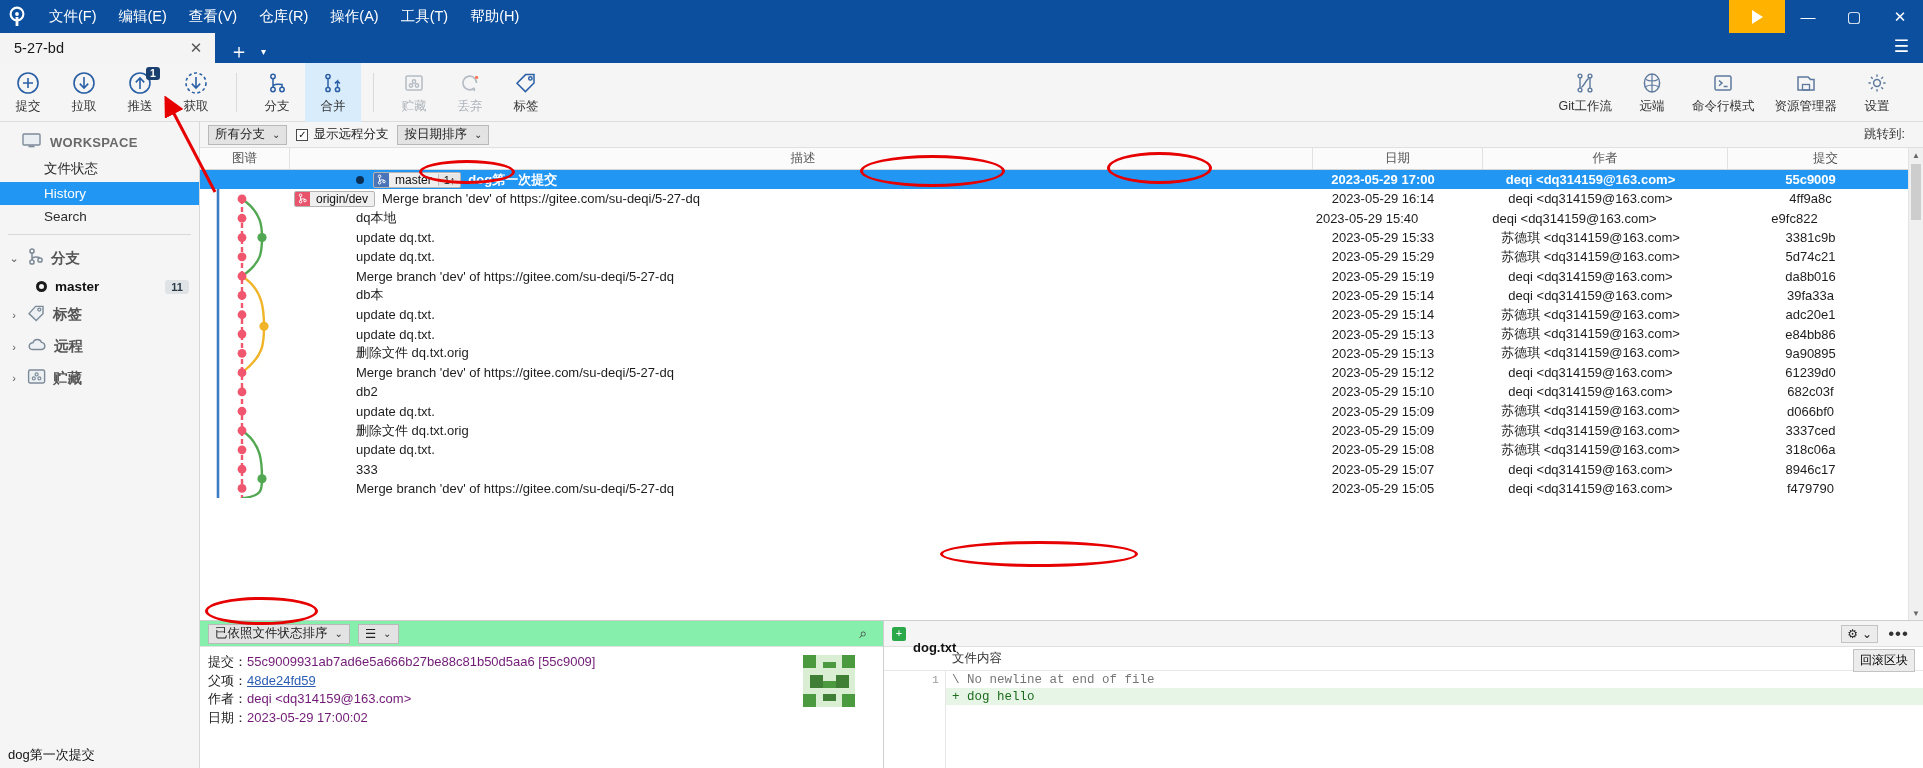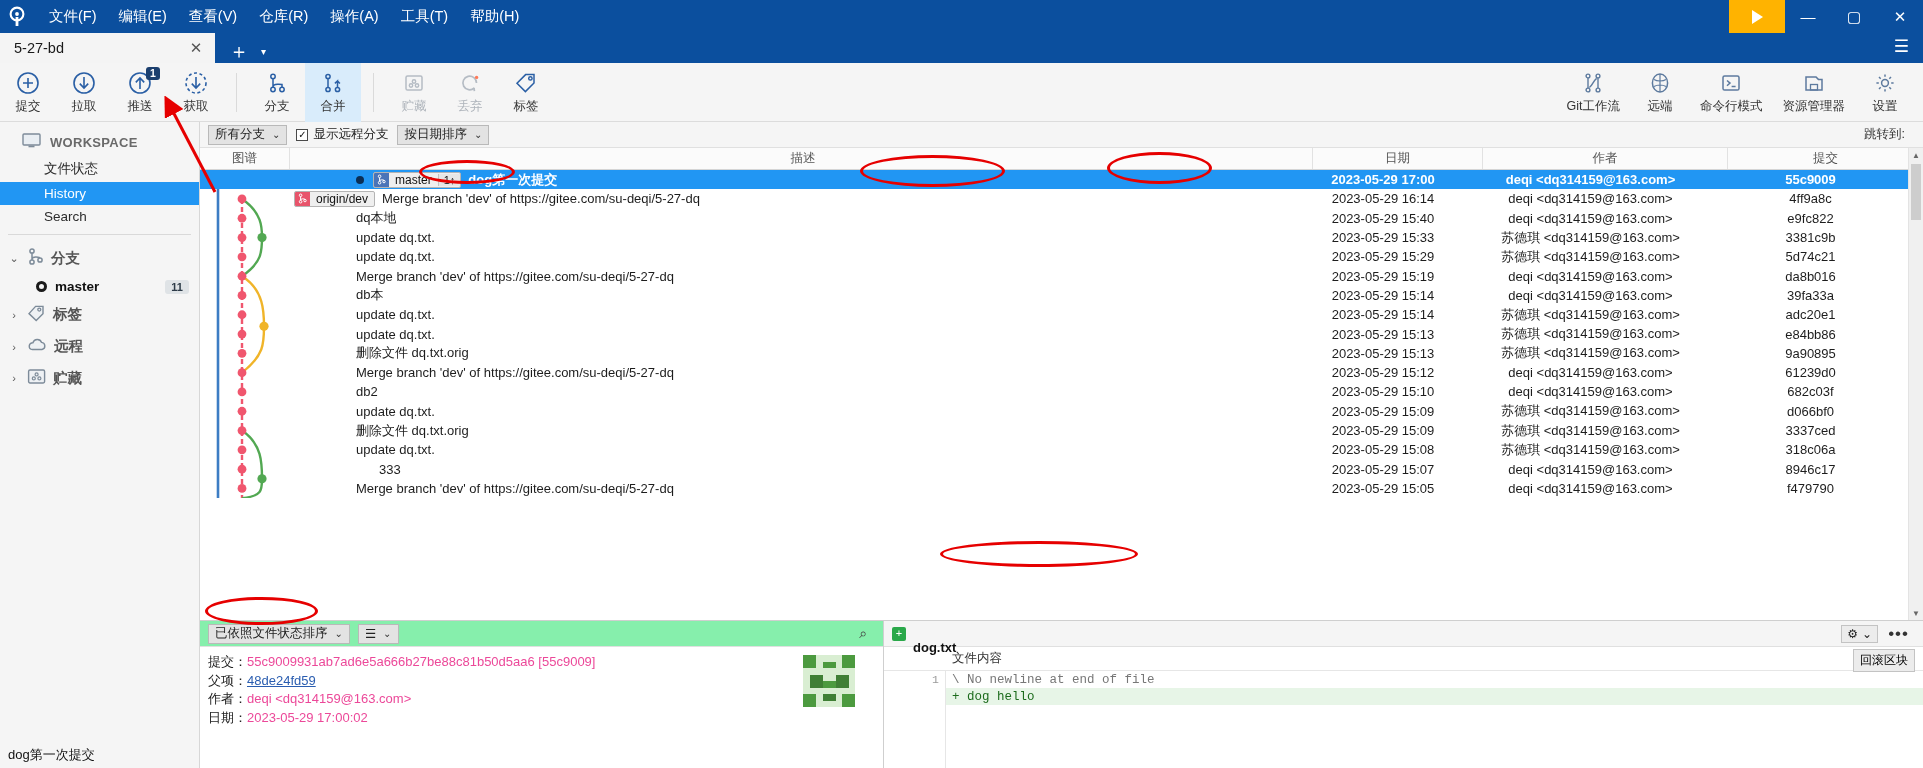--- a/index.html
+++ b/index.html
@@ -61,21 +61,21 @@
   }
   .tb-btn.active { background:#d9ecfb; }
   .tb-btn .tb-ico { height:26px; display:flex; align-items:center; justify-content:center; }
   .tb-btn .tb-lbl { font-size:12.5px; color:#333; white-space:nowrap; }
   .tb-btn.disabled .tb-lbl { color:#aeb4bb; }
   .tb-sep { width:1px; background:#dadada; margin:10px 12px; }
   .badge {
     position:absolute; top:4px; right:8px; background:#1b3f6e; color:#fff;
     font-size:10.5px; font-weight:bold; border-radius:3px; padding:0px 4px; line-height:13px; min-width:14px; text-align:center;
   }
-  .tb-right { margin-left:auto; display:flex; align-items:stretch; height:59px; padding-right:8px; }
+  .tb-right { margin-left:auto; display:flex; align-items:stretch; height:59px; padding-right:16px; }
   .tb-right .tb-btn { width:auto; min-width:60px; padding:0 10px; }
 
   
   .workarea { flex:1; display:flex; min-height:0; }
 
   
   .sidebar {
     width:200px; background:#f5f5f5; border-right:1px solid #d7d7d7;
     display:flex; flex-direction:column; flex:0 0 200px; padding-top:6px;
   }
@@ -160,21 +160,21 @@
   .vscroll .sb-dn { bottom:0; }
 
   
   .bottom { height:148px; flex:0 0 148px; display:flex; border-top:1px solid #cfcfcf; }
   .bl { width:684px; flex:0 0 684px; display:flex; flex-direction:column; border-right:1px solid #cfcfcf; background:#fff; }
   .bl-bar { height:26px; flex:0 0 26px; background:#86efac; display:flex; align-items:center; gap:8px; padding:0 8px; border-bottom:1px solid #e0e0e0;}
   .bl-bar .searchico { margin-left:auto; color:#444; font-size:14px; padding-right:8px; }
   .detail { flex:1; padding:6px 8px 2px 8px; font-size:13px; line-height:18.5px; position:relative; overflow:hidden; display:flex; }
   .detail-text { flex:1; min-width:0;}
   .dk { color:#222; }
-  .dv { color:#ec4899; }
+  .dv { color:#701a75; }
   .dv.link { color:#2a5db0; text-decoration:underline; }
   .qr { width:52px; height:52px; margin:2px 20px 0 0; flex:0 0 52px; }
   .msgline { position:absolute; left:8px; bottom:4px; font-size:13px; color:#111; }
 
   .br { flex:1; display:flex; flex-direction:column; background:#fff; min-width:0; }
   .br-bar { height:26px; flex:0 0 26px; background:#f5f5f5; display:flex; align-items:center; gap:7px; padding:0 8px; border-bottom:1px solid #e0e0e0; }
   .br-bar .fname { font-size:13px; color:#111; font-weight:bold;margin-top:27px; }
   .plusbox { width:14px;height:14px;background:#2aa84a;color:#fff;display:flex;align-items:center;justify-content:center;font-size:11px;border-radius:2px;line-height:1; }
   .br-tools { margin-left:auto; display:flex; align-items:center; gap:10px; }
   .gearbox { background:#ececec; border:1px solid #c3c3c3; display:flex; align-items:center; gap:4px; padding:1px 5px; font-size:12px; cursor:pointer;}
@@ -556,21 +556,21 @@
                     </svg>
                   </span>
                   <span class="rt-name">origin/dev</span>
                 </span>
                 <span class="desc-text">Merge branch 'dev' of https://gitee.com/su-deqi/5-27-dq</span>
               </div>
               <div class="c-date">2023-05-29 16:14</div>
               <div class="c-auth">deqi &lt;dq314159@163.com&gt;</div>
               <div class="c-hash">4ff9a8c</div>
             </div>
-            <div class="row" style="position: absolute; left: 0px; right: 15px; top: 38.6px;">
+            <div class="row" style="position: absolute; left: 0px; right: 31px; top: 38.6px;">
               <div class="c-graph"></div>
               <div class="c-desc">
                 <span class="desc-text" style="margin-left: 62px;">dq本地</span>
               </div>
               <div class="c-date">2023-05-29 15:40</div>
               <div class="c-auth">deqi &lt;dq314159@163.com&gt;</div>
               <div class="c-hash">e9fc822</div>
             </div>
             <div class="row" style="position: absolute; left: 0px; right: 15px; top: 57.9px;">
               <div class="c-graph"></div>
@@ -676,21 +676,21 @@
               <div class="c-desc">
                 <span class="desc-text" style="margin-left: 62px;">update dq.txt.</span>
               </div>
               <div class="c-date">2023-05-29 15:08</div>
               <div class="c-auth">苏德琪 &lt;dq314159@163.com&gt;</div>
               <div class="c-hash">318c06a</div>
             </div>
             <div class="row" style="position: absolute; left: 0px; right: 15px; top: 289.5px;">
               <div class="c-graph"></div>
               <div class="c-desc">
-                <span class="desc-text" style="margin-left: 85px;">333</span>
+                <span class="desc-text" style="margin-left: 62px;">333</span>
               </div>
               <div class="c-date">2023-05-29 15:07</div>
               <div class="c-auth">deqi &lt;dq314159@163.com&gt;</div>
               <div class="c-hash">8946c17</div>
             </div>
             <div class="row" style="position: absolute; left: 0px; right: 15px; top: 308.8px;">
               <div class="c-graph"></div>
               <div class="c-desc">
                 <span class="desc-text" style="margin-left: 62px;">Merge branch 'dev' of https://gitee.com/su-deqi/5-27-dq</span>
               </div>

